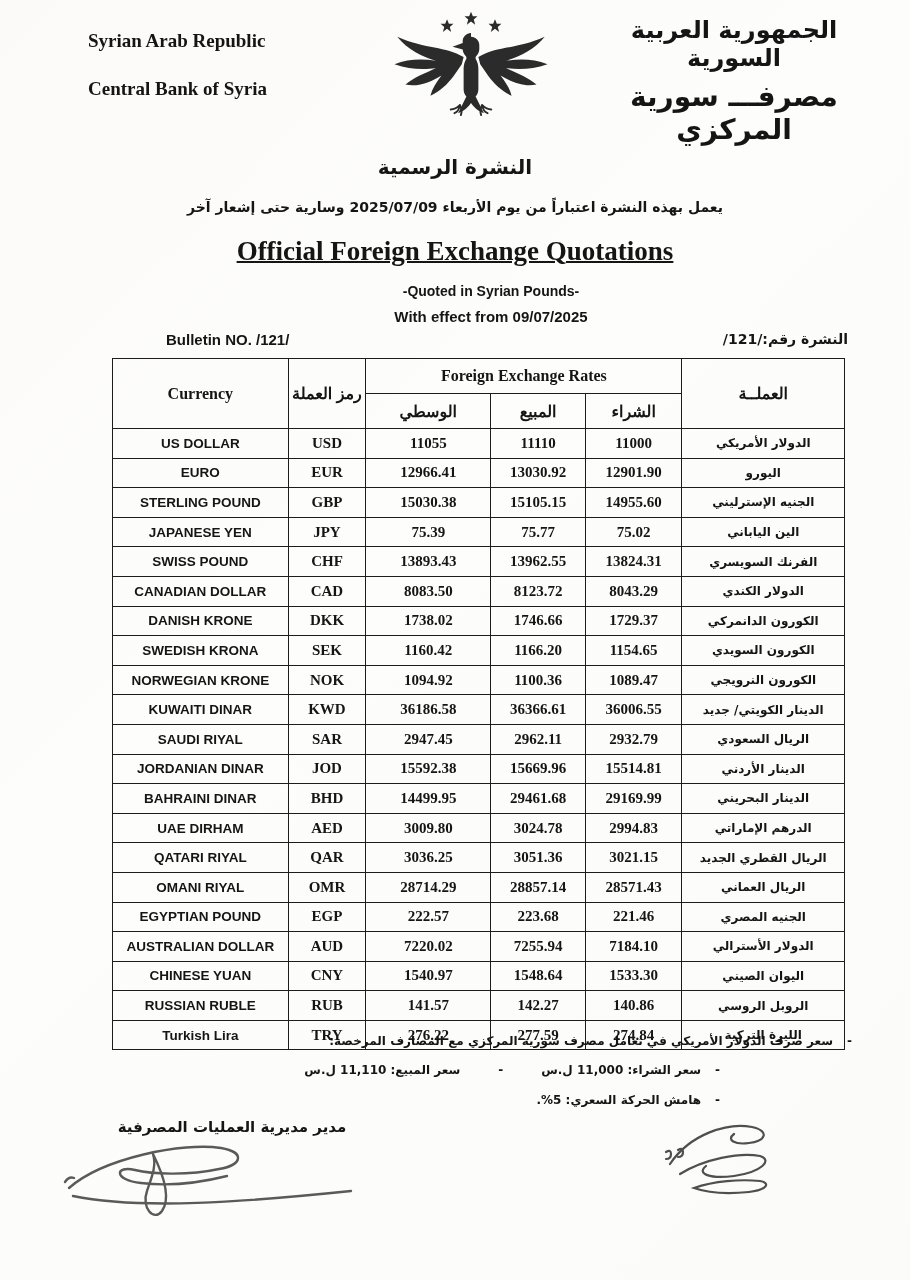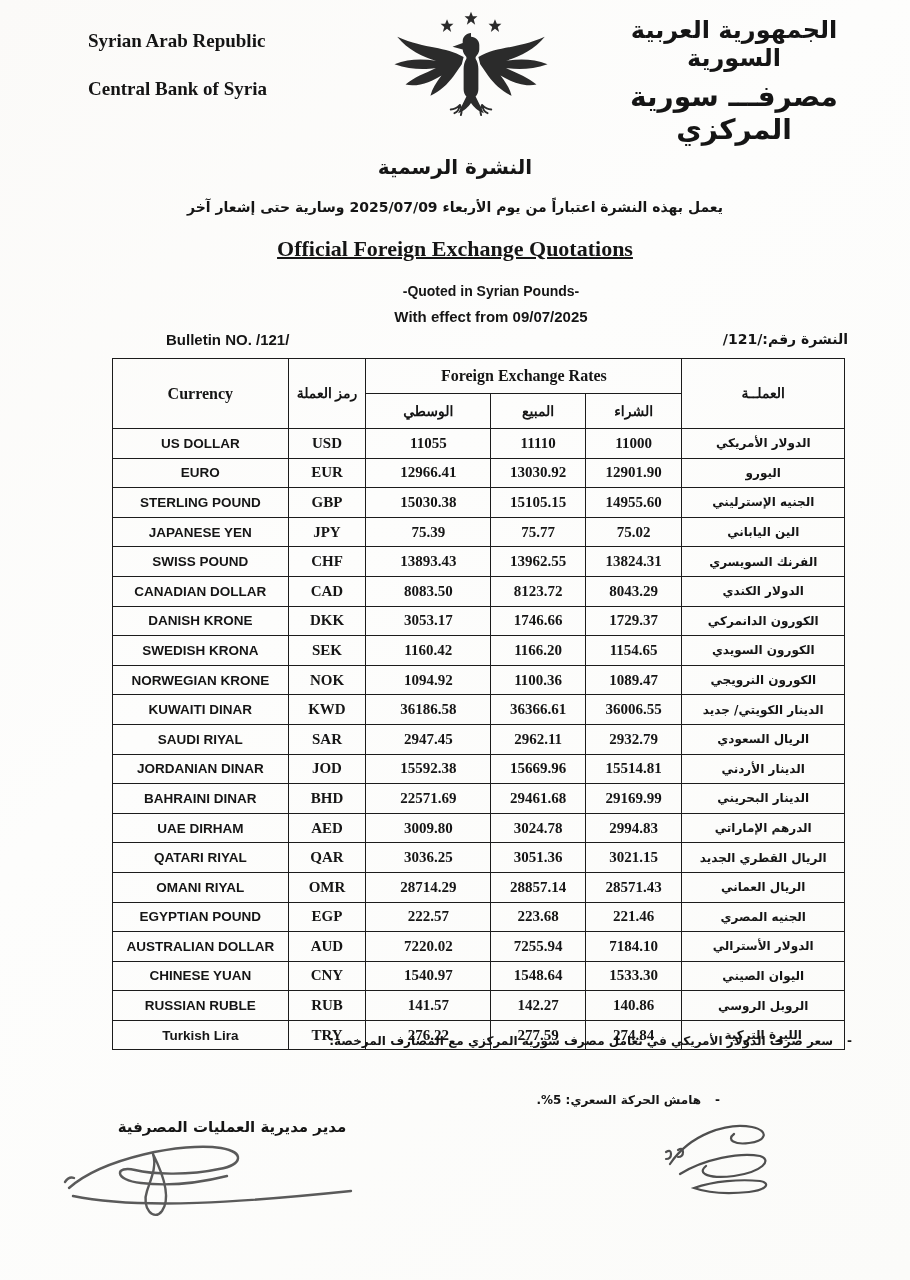--- a/index.html
+++ b/index.html
@@ -19,34 +19,34 @@
   
   .org-en1{top:30px;left:88px;font-size:19px;}
   .org-en2{top:78px;left:88px;font-size:19px;text-align:center;}
   .emblem{top:10px;left:388px;width:166px;height:140px;}
   .org-ar{top:16px;right:26px;width:300px;text-align:center;direction:rtl;}
   .org-ar .l1{font-size:24px;font-weight:bold;letter-spacing:-1px;}
   .org-ar .l2{font-size:28px;font-weight:bold;margin-top:8px;letter-spacing:-1px;}
 
   .bulletin-title-ar{top:155px;left:0;width:910px;font-size:20px;direction:rtl;}
   .effective-ar{top:199px;left:0;width:910px;font-size:14px;direction:rtl;}
-  .main-title{top:236px;left:0;width:910px;font-size:22px;text-decoration:underline;text-decoration-thickness:2px;}
+  .main-title{top:236px;left:0;width:910px;font-size:27px;text-decoration:underline;text-decoration-thickness:2px;}
   .quoted{top:283px;left:0;width:910px;font-size:14px;}
   .effect-en{top:308px;left:0;width:910px;font-size:15px;}
   .bulletin-no-en{top:331px;left:130px;font-size:15px;}
   .bulletin-no-ar{top:331px;right:62px;font-size:14px;direction:rtl;}
 
   
   .fx-table-wrap{top:358px;left:112px;width:733px;}
   table.fx{border-collapse:collapse;width:733px;table-layout:fixed;}
   table.fx th,table.fx td{border:1.6px solid #1c1c1c;padding:0 2px;overflow:hidden;white-space:nowrap;}
   table.fx thead th{height:34px;}
   table.fx .grp{font-family:"Liberation Serif",serif;font-size:16px;}
   table.fx .hen{font-family:"Liberation Serif",serif;font-size:16px;}
-  table.fx .har{font-family:Liberation Serif, serif;font-size:14px;direction:rtl;}
+  table.fx .har{font-family:Liberation Sans, sans-serif;font-size:16px;direction:rtl;}
   table.fx tbody td{height:28.6px;text-align:center;}
   td.c-name{font-family:"Liberation Sans",sans-serif;font-weight:bold;font-size:13.5px;}
   td.c-code,td.c-num{font-family:"Liberation Serif",serif;font-weight:bold;font-size:15px;}
   td.c-ar{font-family:"DejaVu Sans",sans-serif;font-weight:bold;font-size:12px;direction:rtl;}
 
   
   .fn{direction:rtl;text-align:right;font-weight:bold;font-size:12px;}
   .fn .dash{display:inline-block;margin-left:14px;}
   .fn1{top:1034px;right:58px;width:660px;}
   .fn2{top:1063px;right:190px;width:540px;}
@@ -166,21 +166,21 @@
             <td class="c-name">CANADIAN DOLLAR</td>
             <td class="c-code">CAD</td>
             <td class="c-num">8083.50</td>
             <td class="c-num">8123.72</td>
             <td class="c-num">8043.29</td>
             <td class="c-ar">الدولار الكندي</td>
           </tr>
           <tr>
             <td class="c-name">DANISH KRONE</td>
             <td class="c-code">DKK</td>
-            <td class="c-num">3053.17</td>
+            <td class="c-num">1738.02</td>
             <td class="c-num">1746.66</td>
             <td class="c-num">1729.37</td>
             <td class="c-ar">الكورون الدانمركي</td>
           </tr>
           <tr>
             <td class="c-name">SWEDISH KRONA</td>
             <td class="c-code">SEK</td>
             <td class="c-num">1160.42</td>
             <td class="c-num">1166.20</td>
             <td class="c-num">1154.65</td>
@@ -214,21 +214,21 @@
             <td class="c-name">JORDANIAN DINAR</td>
             <td class="c-code">JOD</td>
             <td class="c-num">15592.38</td>
             <td class="c-num">15669.96</td>
             <td class="c-num">15514.81</td>
             <td class="c-ar">الدينار الأردني</td>
           </tr>
           <tr>
             <td class="c-name">BAHRAINI DINAR</td>
             <td class="c-code">BHD</td>
-            <td class="c-num">22571.69</td>
+            <td class="c-num">14499.95</td>
             <td class="c-num">29461.68</td>
             <td class="c-num">29169.99</td>
             <td class="c-ar">الدينار البحريني</td>
           </tr>
           <tr>
             <td class="c-name">UAE DIRHAM</td>
             <td class="c-code">AED</td>
             <td class="c-num">3009.80</td>
             <td class="c-num">3024.78</td>
             <td class="c-num">2994.83</td>
@@ -289,20 +289,23 @@
             <td class="c-num">277.59</td>
             <td class="c-num">274.84</td>
             <td class="c-ar">الليرة التركية</td>
           </tr>
         </tbody>
     </table>
   </div>
 
   <div class="abs fn fn1 ar">
     <span class="dash">-</span><span>سعر صرف الدولار الأمريكي في تعامل مصرف سورية المركزي مع المصارف المرخصة:</span>
+  </div>
+  <div class="abs fn fn2 ar">
+    <span class="dash">-</span><span>سعر الشراء: 11,000 ل.س</span><span class="sep">-</span><span>سعر المبيع: 11,110 ل.س</span>
   </div>
   <div class="abs fn fn3 ar">
     <span class="dash">-</span><span>هامش الحركة السعري: 5%.</span>
   </div>
 
   <div class="abs sig-title ar b">مدير مديرية العمليات المصرفية</div>
 
   <div class="abs sig-left">
     <svg viewBox="0 0 310 92" width="310" height="92">
       <g fill="none" stroke="#5a5a5a" stroke-width="2.4" stroke-linecap="round">

